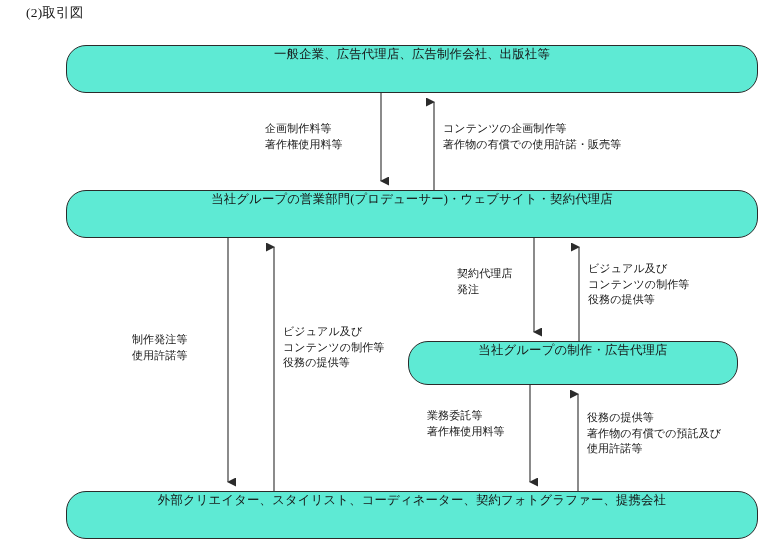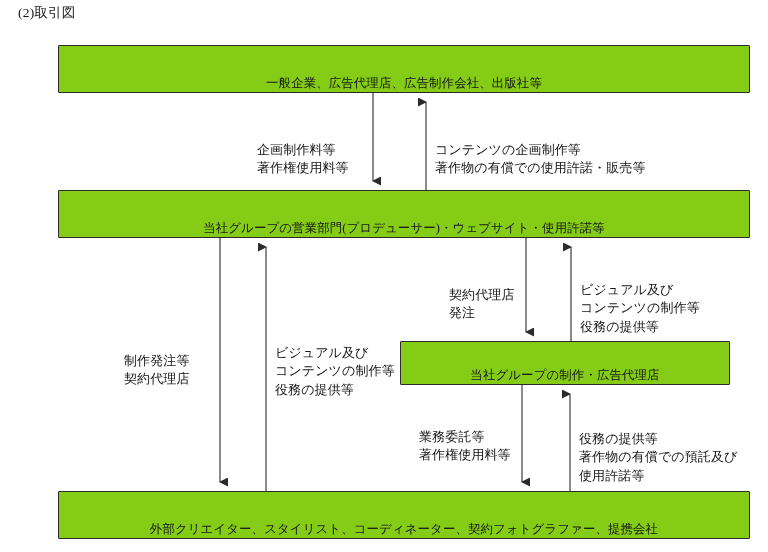--- a/index.html
+++ b/index.html
@@ -10,60 +10,59 @@
   body {
     width: 768px;
     height: 552px;
     position: relative;
     font-family: "Liberation Serif", "DejaVu Serif", serif;
     color: #1a1a1a;
     overflow: hidden;
   }
   #canvas {
     position: absolute;
-    left: 8px; top: 0;
+    left: 16px; top: 0;
     width: 667px;
     height: 552px;
   }
   .page-title {
     position: absolute;
     left: 10px;
     top: 4px;
     font-size: 13.5px;
     letter-spacing: 0.2px;
     white-space: nowrap;
     color: #161616;
   }
   .node {
     position: absolute;
     box-sizing: border-box;
     border: 1.1px solid #2b2b2b;
-    border-radius: 1px;
-    background: #84cc16;
+    border-radius: 20px;
+    background: #5eead4;
     display: flex;
-    align-items: flex-end;
+    align-items: flex-start;
     justify-content: center;
     z-index: 3;
   }
   .node-label {
     font-size: 12.4px;
     letter-spacing: 0.15px;
     white-space: nowrap;
     color: #161616;
     text-align: center;
   }
   .edge-label {
     position: absolute;
-    font-size: 13px;
+    font-size: 11px;
     line-height: 1.42;
     letter-spacing: 0.1px;
     white-space: pre;
     color: #161616;
     z-index: 4;
-    margin-top: 20px;
   }
   .arrow-layer {
     position: absolute;
     left: 0; top: 0;
     width: 768px;
     height: 552px;
     z-index: 1;
     pointer-events: none;
   }
 </style>
@@ -93,41 +92,41 @@
         <line x1="514" y1="385" x2="514" y2="482" marker-end="url(#arrowhead-down)"></line>
         <line x1="562" y1="491" x2="562" y2="394" marker-end="url(#arrowhead-up)"></line>
       </g>
   </svg>
 
   <div id="node-layer">
       <div class="node" style="left: 50px; top: 45px; width: 692px; height: 48px;">
         <div class="node-label">一般企業、広告代理店、広告制作会社、出版社等</div>
       </div>
       <div class="node" style="left: 50px; top: 190px; width: 692px; height: 48px;">
-        <div class="node-label">当社グループの営業部門(プロデューサー)・ウェブサイト・使用許諾等</div>
+        <div class="node-label">当社グループの営業部門(プロデューサー)・ウェブサイト・契約代理店</div>
       </div>
       <div class="node" style="left: 392px; top: 341px; width: 330px; height: 44px;">
         <div class="node-label">当社グループの制作・広告代理店</div>
       </div>
       <div class="node" style="left: 50px; top: 491px; width: 692px; height: 48px;">
         <div class="node-label">外部クリエイター、スタイリスト、コーディネーター、契約フォトグラファー、提携会社</div>
       </div>
     </div>
   <div id="label-layer">
       <div class="edge-label" style="left: 249px; top: 121px;">企画制作料等
 著作権使用料等</div>
       <div class="edge-label" style="left: 427px; top: 121px;">コンテンツの企画制作等
 著作物の有償での使用許諾・販売等</div>
       <div class="edge-label" style="left: 441px; top: 266px;">契約代理店
 発注</div>
       <div class="edge-label" style="left: 572px; top: 261px;">ビジュアル及び
 コンテンツの制作等
 役務の提供等</div>
       <div class="edge-label" style="left: 116px; top: 332px;">制作発注等
-契約代理店</div>
+使用許諾等</div>
       <div class="edge-label" style="left: 267px; top: 324px;">ビジュアル及び
 コンテンツの制作等
 役務の提供等</div>
       <div class="edge-label" style="left: 411px; top: 408px;">業務委託等
 著作権使用料等</div>
       <div class="edge-label" style="left: 571px; top: 410px;">役務の提供等
 著作物の有償での預託及び
 使用許諾等</div>
     </div>
 

